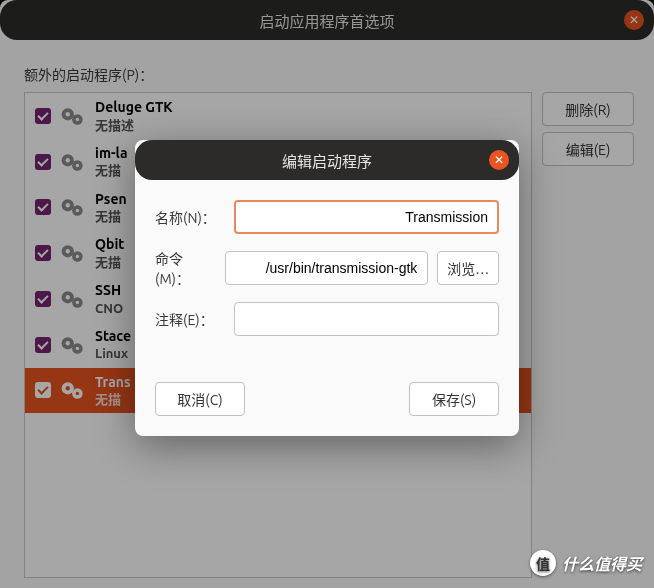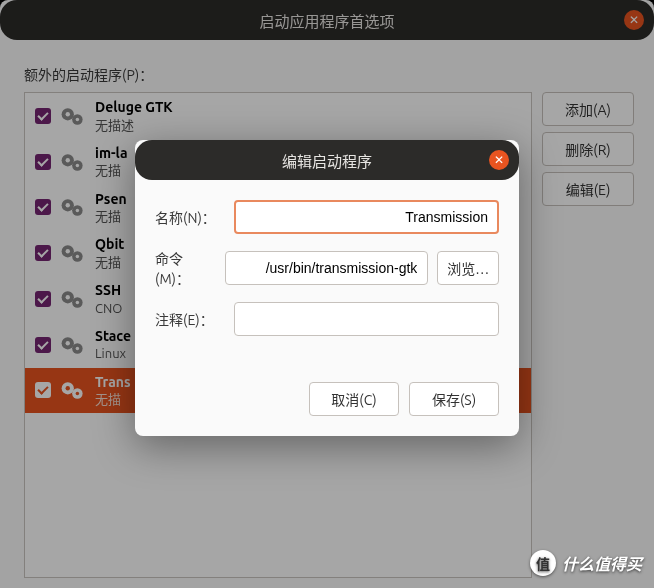--- a/index.html
+++ b/index.html
@@ -61,21 +61,21 @@
       border-bottom: 2px solid #fff; transform: rotate(-45deg);
     }
     .list-item.selected .chk { background: #fff; }
     .list-item.selected .chk::after { border-color: #e95420; }
     .app-icon {
       width: 28px; height: 22px; flex-shrink: 0; position: relative;
     }
     .app-icon svg { width: 100%; height: 100%; }
     .li-text { display: flex; flex-direction: column; line-height: 1.25; }
     .li-title { font-weight: 600; }
-    .li-desc { font-size: 13px; color: #555; }
+    .li-desc { font-size: 13px; color: #555; font-weight: bold; }
     .list-item.selected .li-desc { color: #fbe1d6; }
     .side-buttons { display: flex; flex-direction: column; gap: 6px; width: 92px; }
     .btn {
       height: 34px; border: 1px solid #c6c1bc; background: #fff;
       border-radius: 4px; font-size: 14px; color: #333;
       display: flex; align-items: center; justify-content: center;
       cursor: pointer;
     }
     
     .overlay {
@@ -93,21 +93,21 @@
     }
     .dialog .titlebar { height: 40px; }
     .dlg-body { padding: 20px; }
     .form-row { display: flex; align-items: center; gap: 9px; margin-bottom: 14px; }
     .form-label { width: 70px; color: #3a3a3a; text-align: left; }
     .txt {
       flex: 1; height: 34px; border: 1px solid #c6c1bc; border-radius: 4px;
       padding: 0 10px; font-size: 14px; background: #fff; outline: none; text-align: right;
     }
     .txt.focus { border: 2px solid #e9895e; padding: 0 9px; }
-    .dlg-actions { display: flex; justify-content: flex-end; gap: 10px; padding: 12px 20px 20px; }
+    .dlg-actions { display: flex; justify-content: space-between; gap: 10px; padding: 12px 20px 20px; }
     .dlg-actions .btn { width: 90px; }
     .watermark {
       position: absolute; right: 12px; bottom: 12px;
       display: flex; align-items: center; gap: 6px;
       color: #fff; font-size: 16px; font-style: italic; font-weight: 600;
       text-shadow: 0 1px 3px rgba(0,0,0,0.7);
     }
     .wm-badge {
       width: 26px; height: 26px; border-radius: 50%;
       background: #fff; color: #333; display: flex; align-items: center; justify-content: center;
@@ -241,21 +241,20 @@
                   <circle cx="21" cy="16" r="2"></circle>
                 </g>
               </svg></div>
     <div class="li-text">
       <span class="li-title">Trans</span>
       <span class="li-desc">无描</span>
     </div>
           </div>
         </div>
       <div class="side-buttons">
-        <div class="btn">添加(A)</div>
         <div class="btn">删除(R)</div>
         <div class="btn">编辑(E)</div>
       </div>
     </div>
   </div>
 </div>
 
 <div class="overlay">
   <div class="dialog">
     <div class="titlebar">

